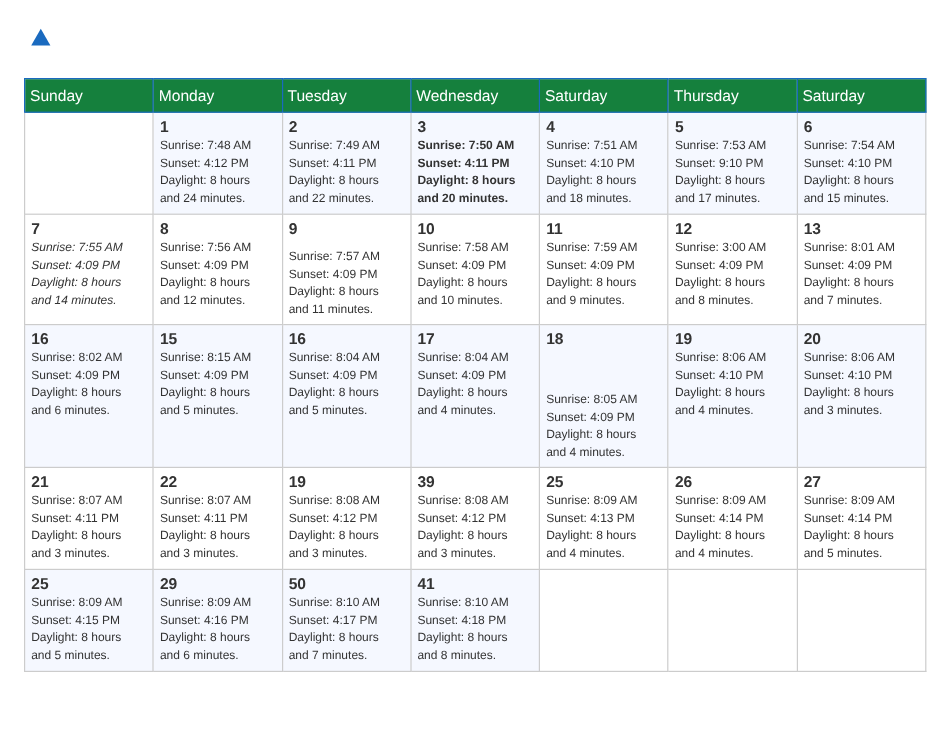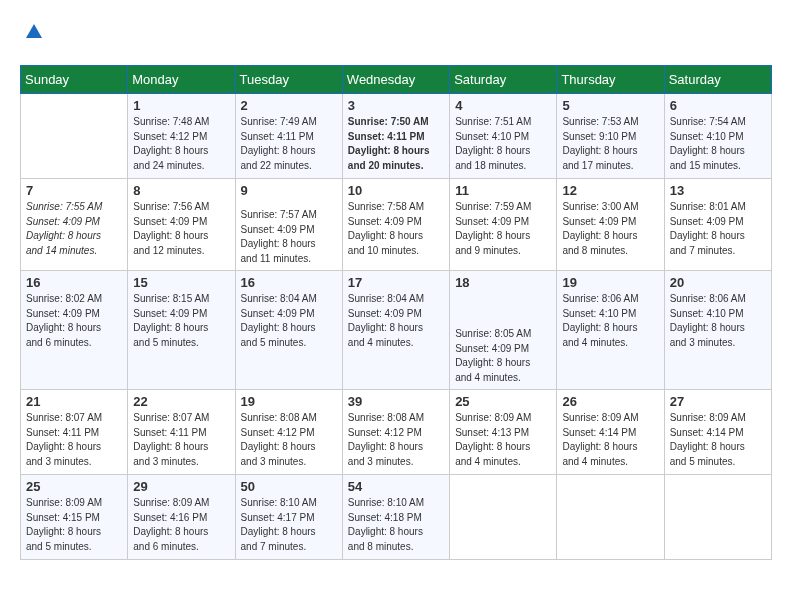--- a/index.html
+++ b/index.html
@@ -337,21 +337,21 @@
 and 6 minutes.</div>
         </td>
         <td>
           <span class="day-number">50</span>
           <div class="day-info" style="white-space: pre-line;">Sunrise: 8:10 AM
 Sunset: 4:17 PM
 Daylight: 8 hours
 and 7 minutes.</div>
         </td>
         <td>
-          <span class="day-number">54</span>
+          <span class="day-number">41</span>
           <div class="day-info" style="white-space: pre-line;">Sunrise: 8:10 AM
 Sunset: 4:18 PM
 Daylight: 8 hours
 and 8 minutes.</div>
         </td>
         <td class="empty-cell"></td>
         <td class="empty-cell"></td>
         <td class="empty-cell"></td>
       </tr>
     </tbody>

